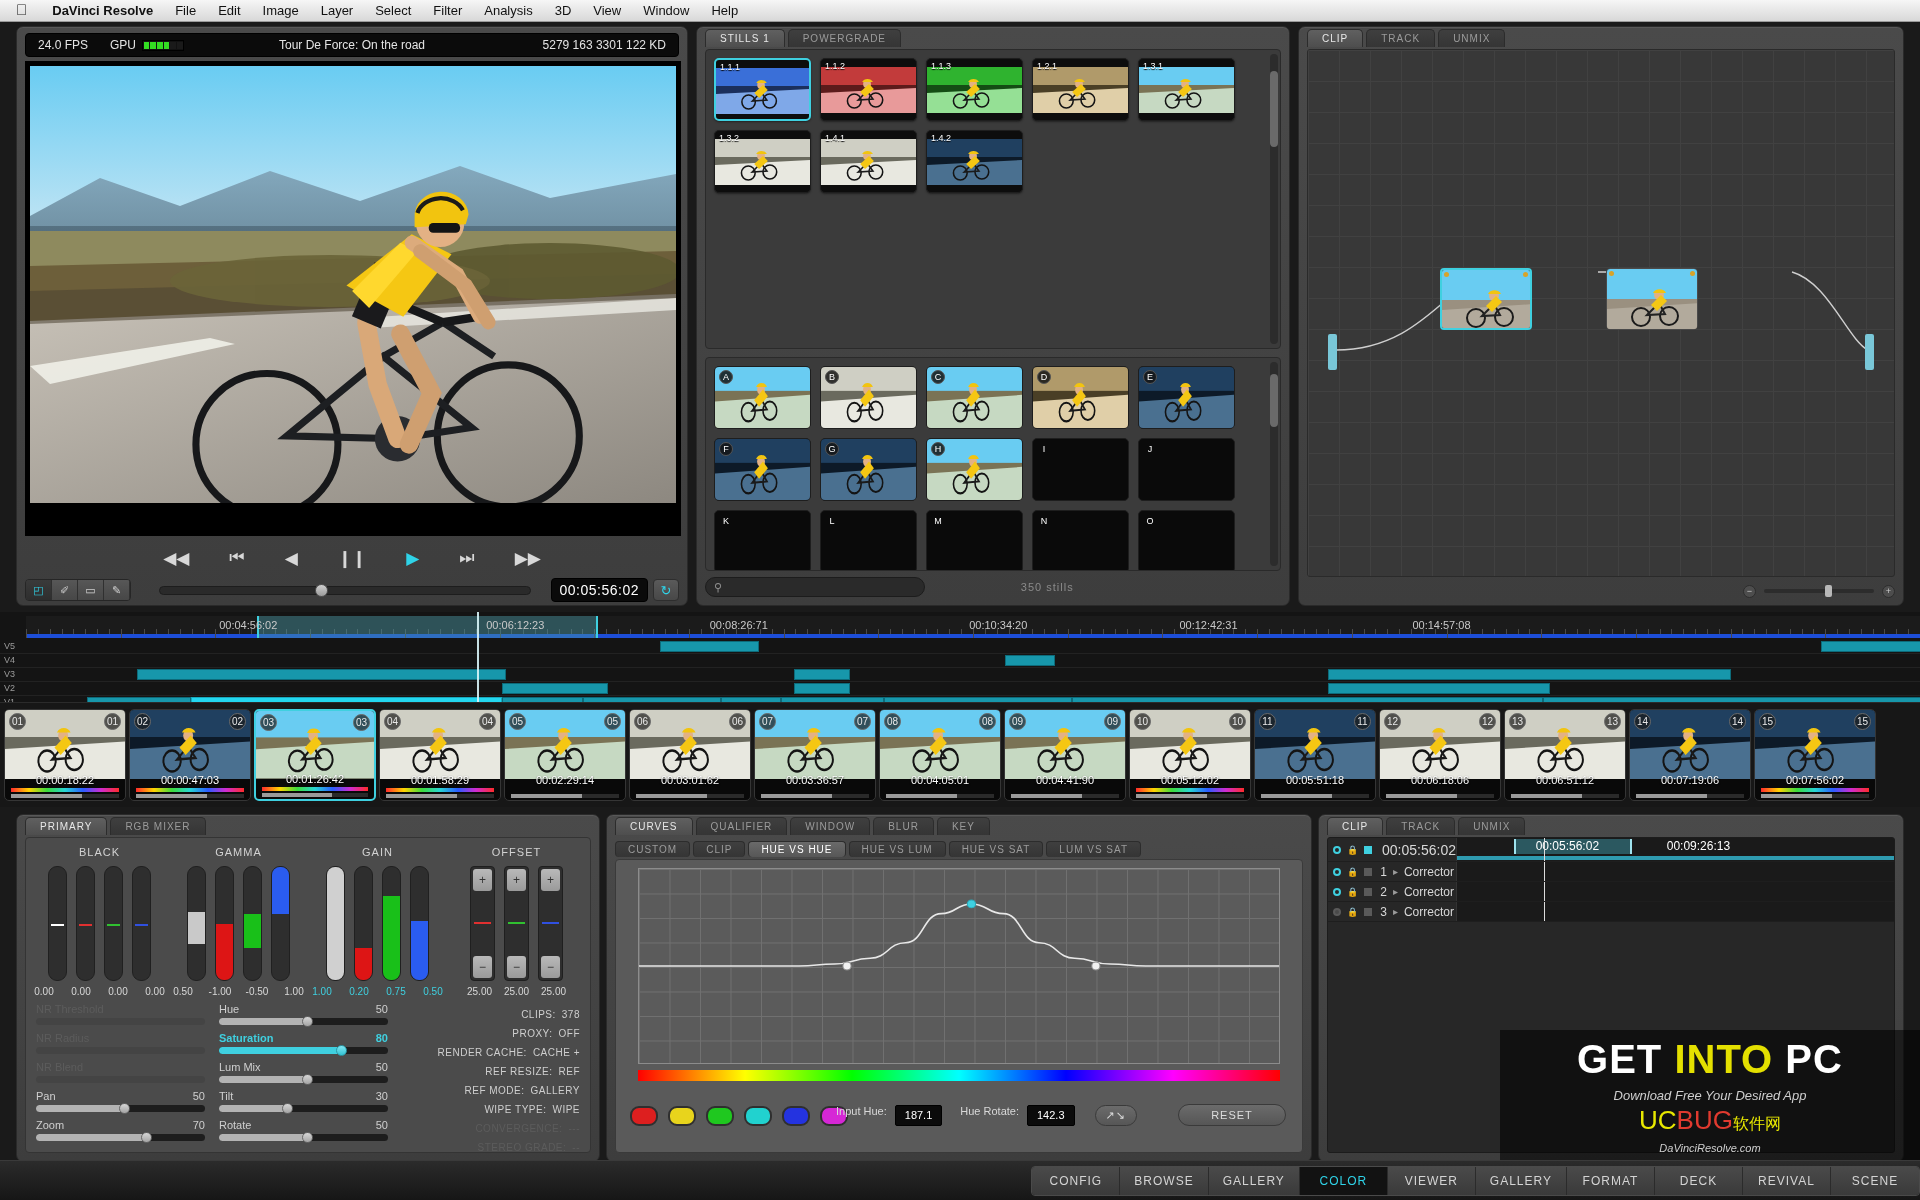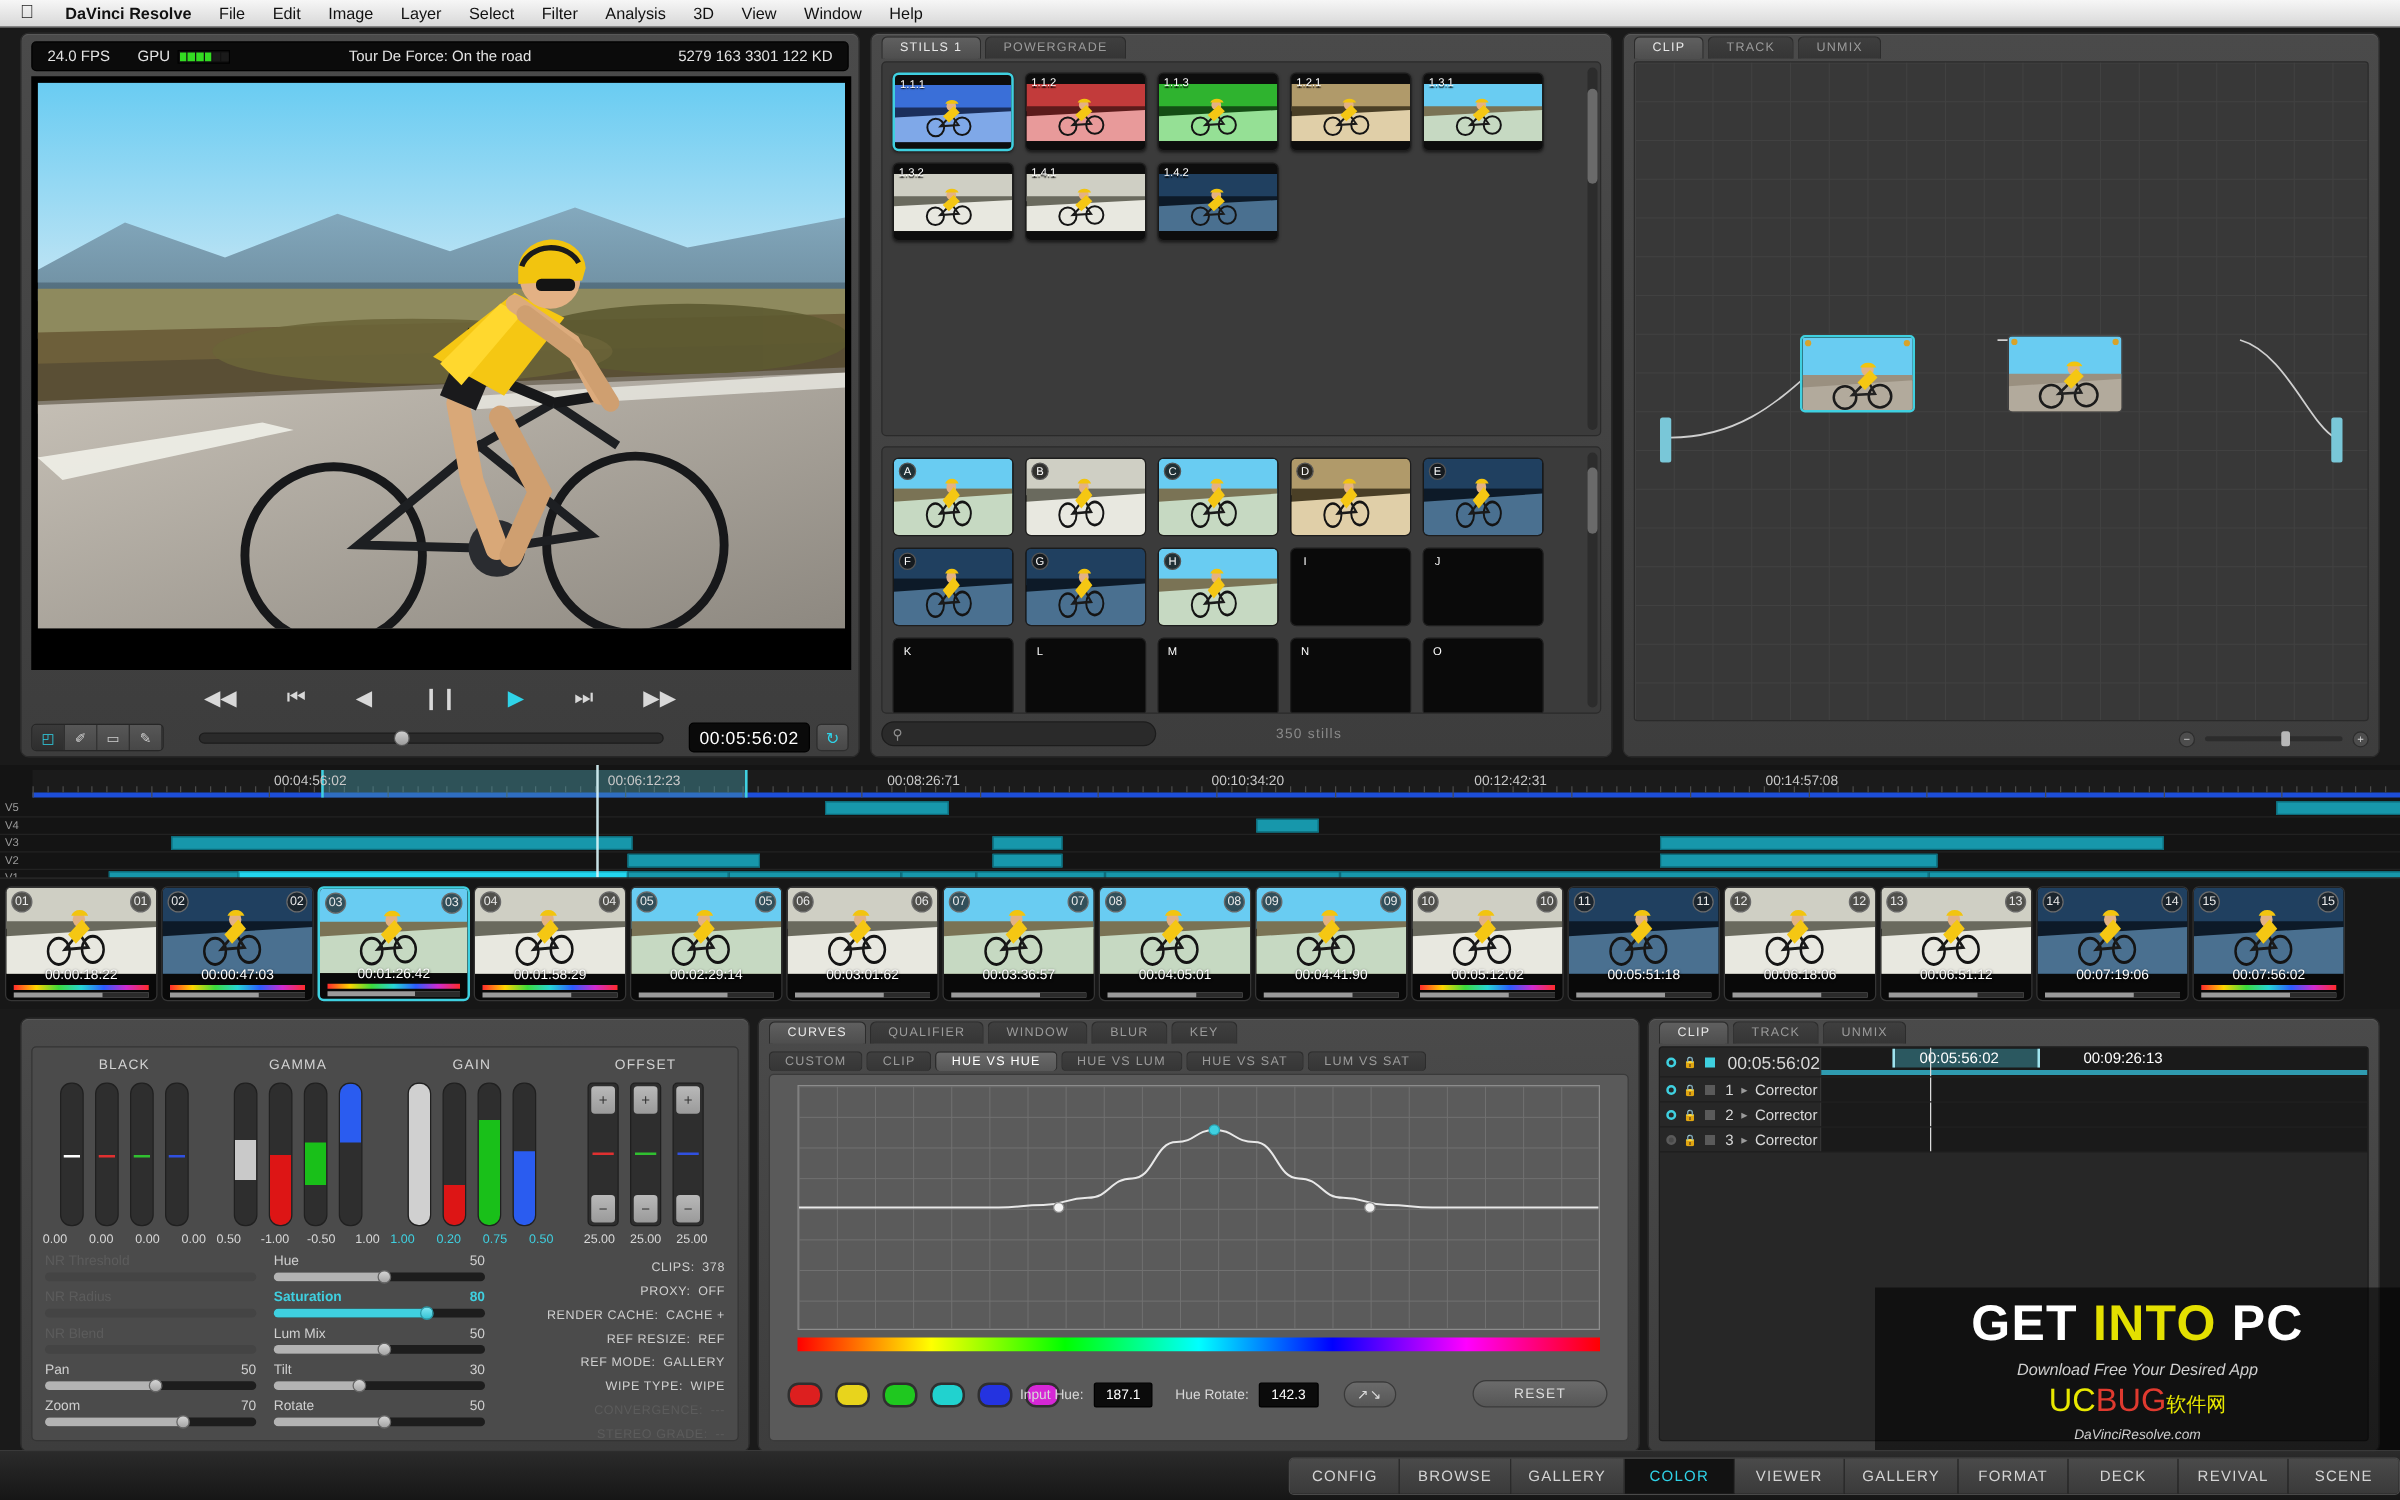--- a/index.html
+++ b/index.html
@@ -208,21 +208,21 @@
   .curvegrid { position:absolute; left:22px; top:8px; right:22px; height:196px;
      background:#5b5b5b; border:1px solid #8c8c8c; overflow:hidden; }
   .curvegrid .g { position:absolute; inset:0;
      background-image:linear-gradient(to right,#707070 1px,transparent 1px),
                       linear-gradient(to bottom,#707070 1px,transparent 1px);
      background-size:30.5px 24.5px; }
   .huebar { position:absolute; left:22px; right:22px; top:210px; height:11px;
      background:linear-gradient(to right,#ff0000,#ffff00,#00ff00,#00ffff,#0000ff,#ff00ff,#ff0000); }
   .swatches { position:absolute; left:14px; bottom:26px; display:flex; gap:10px; }
   .sw { width:28px; height:20px; border-radius:9px; border:2px solid #2f2f2f; }
-  .curve-ctl { position:absolute; left:200px; bottom:26px; display:flex; align-items:center; gap:8px;
+  .curve-ctl { position:absolute; left:220px; bottom:26px; display:flex; gap:8px;
      font-size:11px; color:#d8d8d8; }
   .numbox { background:#0b0b0b; border:1px solid #000; color:#fff; font-size:11px;
      padding:3px 9px; border-radius:2px; }
   .pillbtn { background:linear-gradient(#6b6b6b,#565656); border:1px solid #3a3a3a;
      border-radius:12px; color:#ddd; font-size:11px; padding:4px 12px; letter-spacing:1px; }
   .resetbtn { position:absolute; right:16px; bottom:26px; width:108px; text-align:center; }
 
   
   #keyframes { position:absolute; left:1318px; top:814px; width:586px; height:348px; }
   .kbody { position:absolute; left:8px; top:22px; right:8px; bottom:8px;
@@ -1216,20 +1216,24 @@
         <span class="n r">15</span>
         <span class="tc">00:07:56:02</span>
         <div class="rainbow"></div>
         <div class="greybar">
           <i></i>
         </div>
       </div>
     </div>
 
   <div class="panel" id="primary">
+    <div class="tabstrip" id="primary-tabs">
+        <div class="tab  active">PRIMARY</div>
+        <div class="tab ">RGB MIXER</div>
+      </div>
     <div class="pbody">
       <div class="wheelgroups" id="wheel-groups">
           <div class="wg">
             <div class="gl">BLACK</div>
             <div class="bars">
               <div class="bar">
                 <div class="line" style="background: rgb(255, 255, 255); top: 50%;"></div>
               </div>
               <div class="bar">
                 <div class="line" style="background: rgb(224, 48, 48); top: 50%;"></div>

